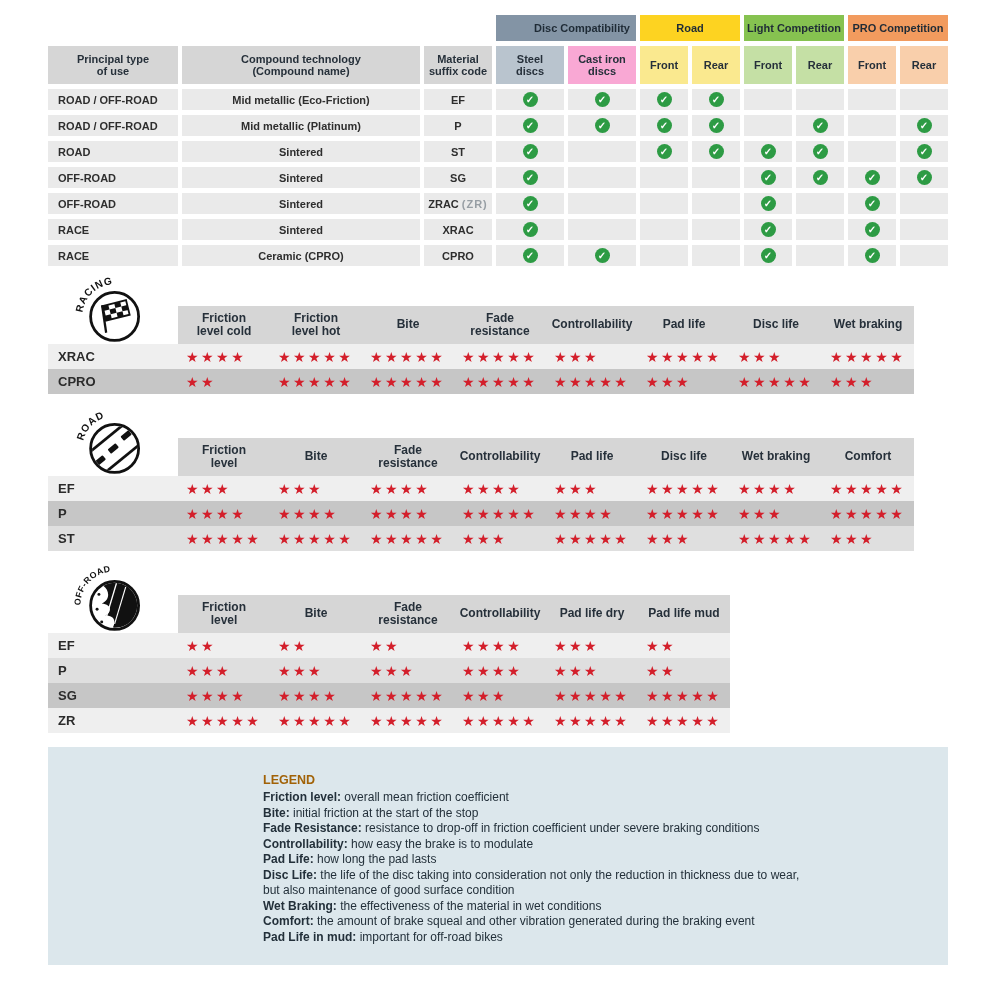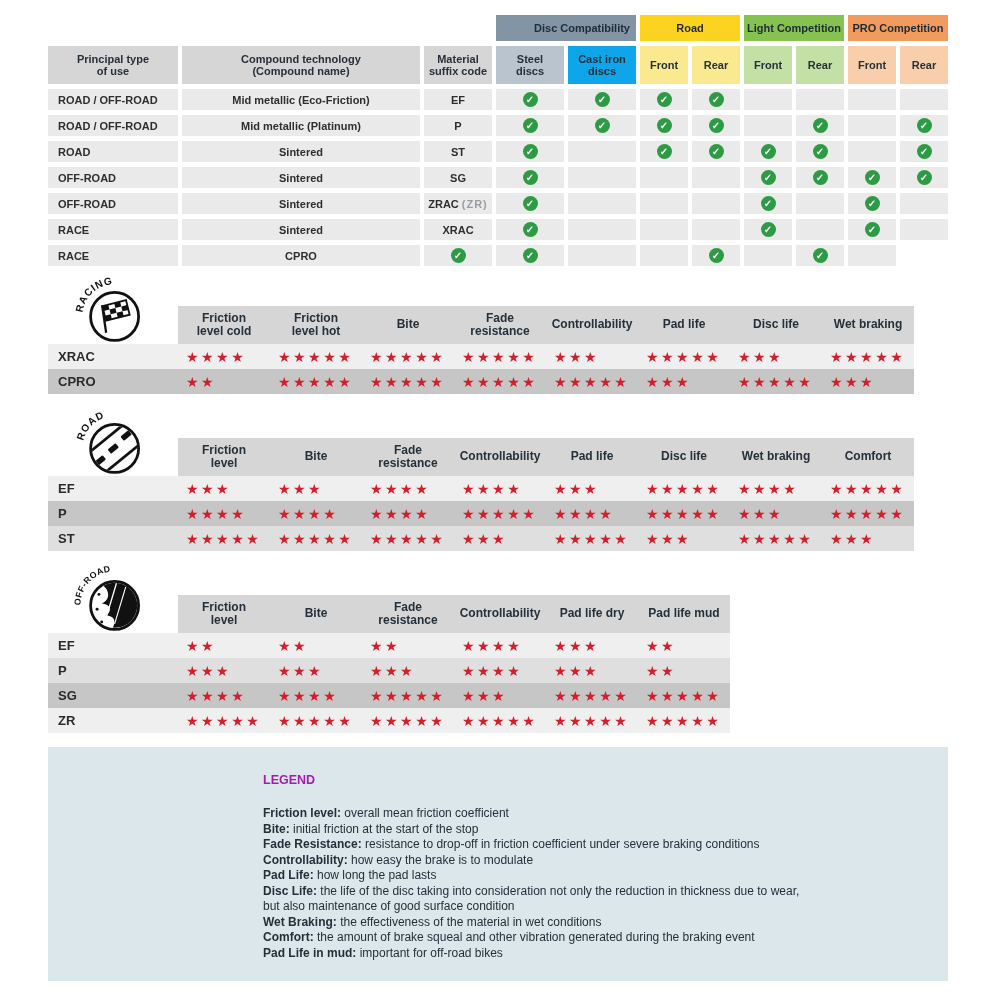--- a/index.html
+++ b/index.html
@@ -56,21 +56,21 @@
   }
   .shade-light  { background:#efefef; }
   .shade-medium { background:#dfdfdf; }
   .shade-dark   { background:#c6c6c6; }
 
   
   .legend {
     margin-top:14px; background:#dce7ec; width:900px; min-height:212px;
     padding:26px 40px 20px 215px;
   }
-  .legend-title { color:#a21caf; font-weight:bold; font-size:12.5px; margin-bottom:19px; }
+  .legend-title { color:#a16207; font-weight:bold; font-size:12.5px; margin-bottom:3px; }
   .legend-item { font-size:12px; line-height:15.5px; color:#23303a; }
   .legend-term { font-weight:bold; }
   .legend-desc { white-space:pre-line; }
 </style>
 </head>
 <body>
 
 <div class="page">
 
   <div class="top-table" id="top-table">
@@ -80,21 +80,21 @@
       <div class="tt-group" style="background: rgb(134, 194, 80);">Light Competition</div>
       <div class="tt-group" style="background: rgb(242, 155, 94);">PRO Competition</div>
       <div class="tt-colhead" style="background: rgb(214, 214, 214);">Principal type
 of use</div>
       <div class="tt-colhead" style="background: rgb(214, 214, 214);">Compound technology
 (Compound name)</div>
       <div class="tt-colhead" style="background: rgb(214, 214, 214);">Material
 suffix code</div>
       <div class="tt-colhead" style="background: rgb(185, 196, 206);">Steel
 discs</div>
-      <div class="tt-colhead" style="background: #0ea5e9;">Cast iron
+      <div class="tt-colhead" style="background: #f9a8d4;">Cast iron
 discs</div>
       <div class="tt-colhead" style="background: rgb(250, 233, 143);">Front</div>
       <div class="tt-colhead" style="background: rgb(250, 233, 143);">Rear</div>
       <div class="tt-colhead" style="background: rgb(197, 224, 165);">Front</div>
       <div class="tt-colhead" style="background: rgb(197, 224, 165);">Rear</div>
       <div class="tt-colhead" style="background: rgb(249, 207, 171);">Front</div>
       <div class="tt-colhead" style="background: rgb(249, 207, 171);">Rear</div>
       <div class="tt-cell use">ROAD / OFF-ROAD</div>
       <div class="tt-cell compound">Mid metallic (Eco-Friction)</div>
       <div class="tt-cell code">EF</div>
@@ -209,20 +209,21 @@
       <div class="tt-cell check"></div>
       <div class="tt-cell check">
         <span class="checkmark">✓</span>
       </div>
       <div class="tt-cell check"></div>
       <div class="tt-cell check">
         <span class="checkmark">✓</span>
       </div>
       <div class="tt-cell check"></div>
       <div class="tt-cell use">RACE</div>
+      <div class="tt-cell compound">Ceramic (CPRO)</div>
       <div class="tt-cell code">CPRO</div>
       <div class="tt-cell check">
         <span class="checkmark">✓</span>
       </div>
       <div class="tt-cell check">
         <span class="checkmark">✓</span>
       </div>
       <div class="tt-cell check"></div>
       <div class="tt-cell check"></div>
       <div class="tt-cell check">

